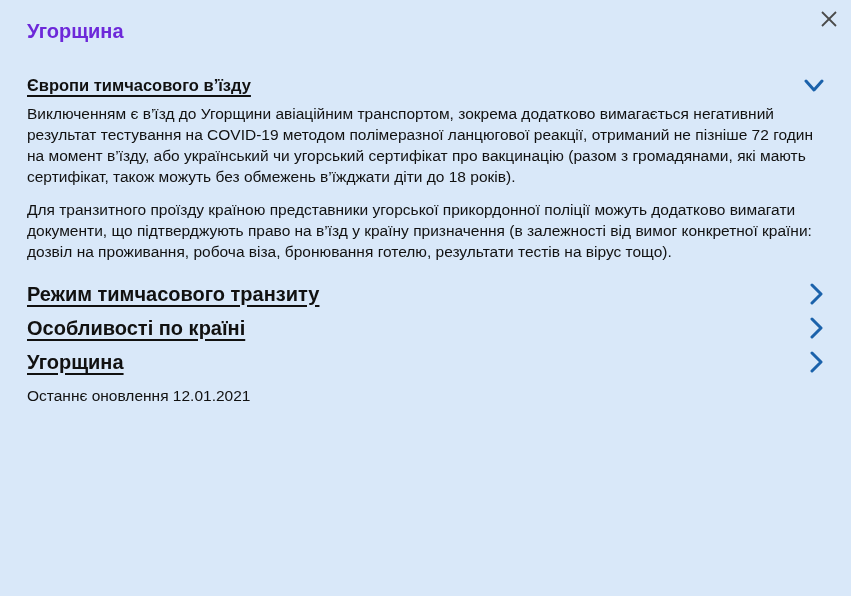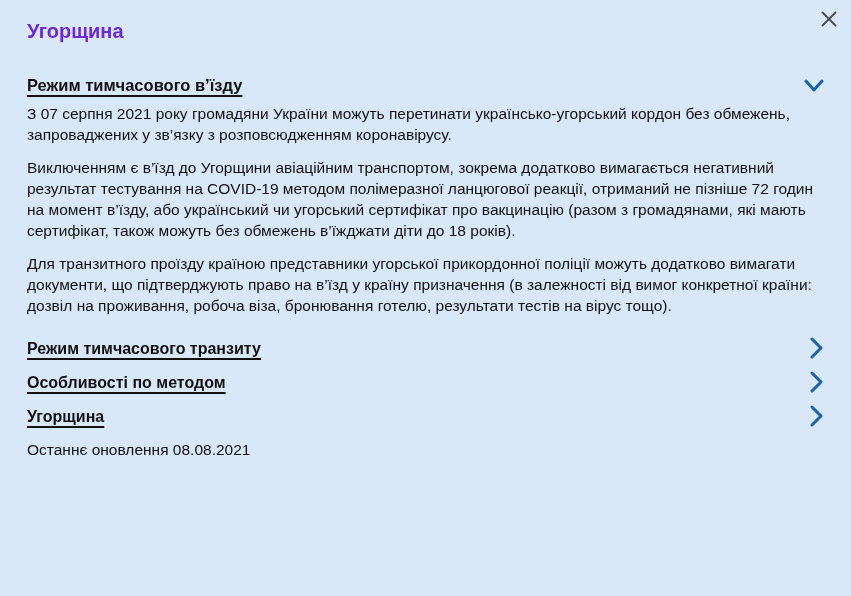--- a/index.html
+++ b/index.html
@@ -65,21 +65,21 @@
   .body-text p:first-child { margin-top: 7px; }
   .acc-list { margin-top: 15px; }
   .acc-row {
     display: flex;
     align-items: center;
     justify-content: space-between;
     padding: 6px 0;
     cursor: pointer;
   }
   .acc-row .acc-label {
-    font-size: 16px;
+    font-size: 20px;
     line-height: 21px;
     font-weight: bold;
     color: #111;
     text-decoration: underline;
     text-decoration-thickness: 1.5px;
     text-underline-offset: 4px;
   }
   .last-updated {
     margin: 6px 0 0 0;
     font-size: 15.5px;
@@ -97,52 +97,51 @@
     <svg width="18" height="18" viewBox="0 0 18 18">
       <line x1="2" y1="2" x2="16" y2="16" stroke="#4a4a4a" stroke-width="1.8"></line>
       <line x1="16" y1="2" x2="2" y2="16" stroke="#4a4a4a" stroke-width="1.8"></line>
     </svg>
   </button>
 
   <h1 class="title">Угорщина</h1>
 
   <section>
     <div class="acc-header">
-      <h2>Режим тимчасового в’їзду</h2>
+      <h2>Європи тимчасового в’їзду</h2>
       <svg class="chev" width="20" height="14" viewBox="0 0 20 14">
         <polyline points="2,2 10,11 18,2" fill="none" stroke="#1b62ab" stroke-width="3" stroke-linecap="round" stroke-linejoin="round"></polyline>
       </svg>
     </div>
     <div class="body-text">
-      <p>З 07 серпня 2021 року громадяни України можуть перетинати українсько-угорський кордон без обмежень, запроваджених у зв’язку з розповсюдженням коронавірусу.</p>
       <p>Виключенням є в’їзд до Угорщини авіаційним транспортом, зокрема додатково вимагається негативний результат тестування на COVID-19 методом полімеразної ланцюгової реакції, отриманий не пізніше 72 годин на момент в’їзду, або український чи угорський сертифікат про вакцинацію (разом з громадянами, які мають сертифікат, також можуть без обмежень в’їжджати діти до 18 років).</p>
       <p>Для транзитного проїзду країною представники угорської прикордонної поліції можуть додатково вимагати документи, що підтверджують право на в’їзд у країну призначення (в залежності від вимог конкретної країни: дозвіл на проживання, робоча віза, бронювання готелю, результати тестів на вірус тощо).</p>
     </div>
   </section>
 
   <div class="acc-list">
 
     <div class="acc-row">
       <span class="acc-label">Режим тимчасового транзиту</span>
       <svg class="chev" width="14" height="22" viewBox="0 0 14 22">
         <polyline points="2,2 11,11 2,20" fill="none" stroke="#1b62ab" stroke-width="3" stroke-linecap="round" stroke-linejoin="round"></polyline>
       </svg>
     </div>
 
     <div class="acc-row">
-      <span class="acc-label">Особливості по методом</span>
+      <span class="acc-label">Особливості по країні</span>
       <svg class="chev" width="14" height="22" viewBox="0 0 14 22">
         <polyline points="2,2 11,11 2,20" fill="none" stroke="#1b62ab" stroke-width="3" stroke-linecap="round" stroke-linejoin="round"></polyline>
       </svg>
     </div>
 
     <div class="acc-row">
       <span class="acc-label">Угорщина</span>
       <svg class="chev" width="14" height="22" viewBox="0 0 14 22">
         <polyline points="2,2 11,11 2,20" fill="none" stroke="#1b62ab" stroke-width="3" stroke-linecap="round" stroke-linejoin="round"></polyline>
       </svg>
     </div>
 
   </div>
 
-  <p class="last-updated">Останнє оновлення 08.08.2021</p>
+  <p class="last-updated">Останнє оновлення 12.01.2021</p>
 
 </div>
 
 </body></html>

